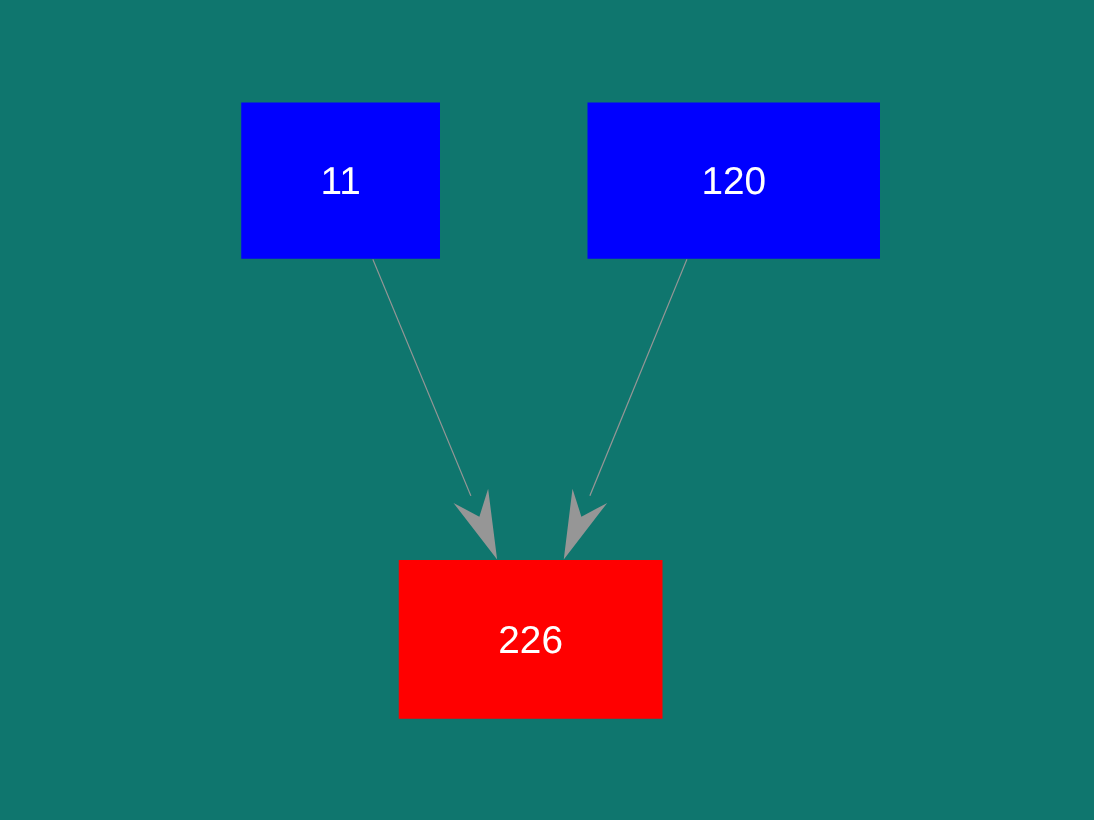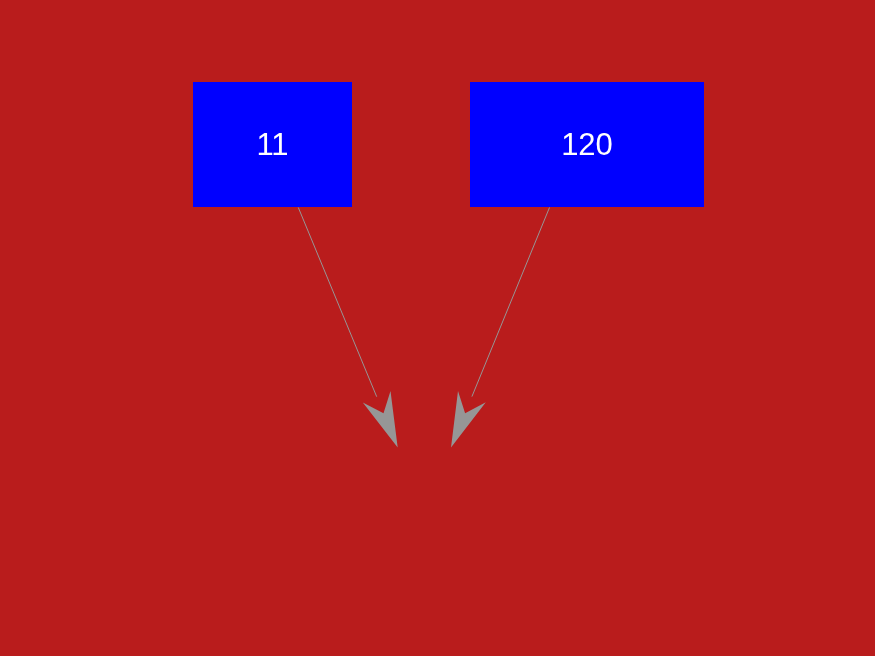--- a/index.html
+++ b/index.html
@@ -4,21 +4,21 @@
 <style>
   html, body {
     margin: 0;
     padding: 0;
     background: #ffffff;
   }
   .canvas {
     position: relative;
     width: 875px;
     height: 656px;
-    background: #b91c1c;
+    background: #0f766e;
     overflow: hidden;
     font-family: "Liberation Sans", sans-serif;
   }
   .edges-layer {
     position: absolute;
     left: 0;
     top: 0;
     width: 875px;
     height: 656px;
     pointer-events: none;
@@ -53,14 +53,17 @@
   </svg>
 
   <div class="node node-a" style="background-color: rgb(0, 0, 255);">
     <span style="color: rgb(255, 255, 255);">11</span>
   </div>
 
   <div class="node node-b" style="background-color: rgb(0, 0, 255);">
     <span style="color: rgb(255, 255, 255);">120</span>
   </div>
 
+  <div class="node node-c" style="background-color: rgb(255, 0, 0);">
+    <span style="color: rgb(255, 255, 255);">226</span>
+  </div>
 
 </div>
 
 </body></html>

